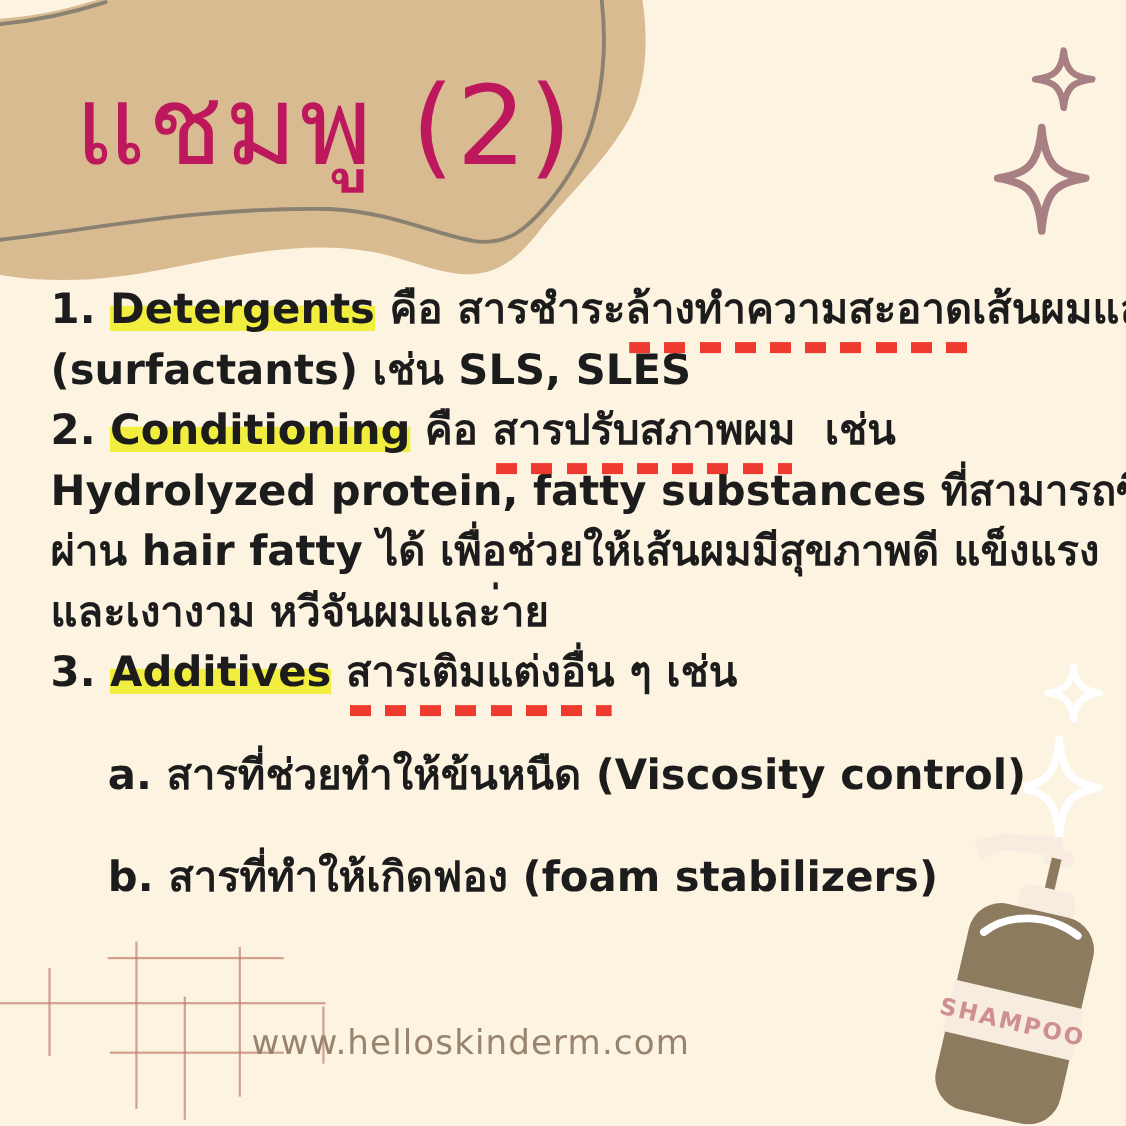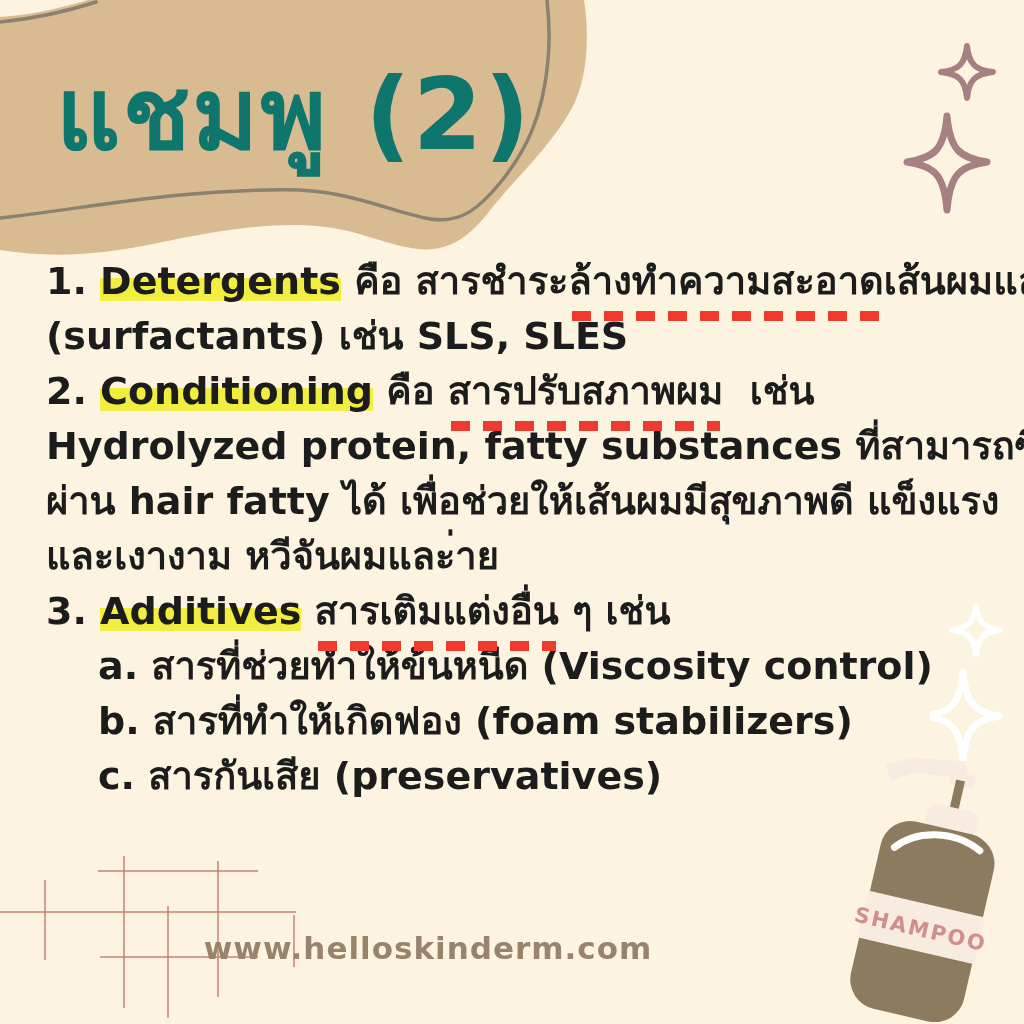--- a/index.html
+++ b/index.html
@@ -4,49 +4,49 @@
 <style>
   html,body{margin:0;padding:0;}
   body{
     width:1024px;height:1024px;position:relative;overflow:hidden;
     background:#fdf3e1;
     font-family:"DejaVu Sans","Liberation Sans",sans-serif;
   }
   
   .blob-svg{position:absolute;left:0;top:0;}
   .page-title{
-    position:absolute;left:56px;top:34px;
-    font-size:100px;font-weight:bold;letter-spacing:2px;
-    color:#0f766e;z-index:3;
+    position:absolute;left:68px;top:34px;
+    font-size:100px;font-weight:normal;letter-spacing:2px;
+    color:#be185d;z-index:3;
   }
   
   .spark{position:absolute;}
   
   .text-block{
     position:absolute;left:46px;top:254px;width:975px;
     font-size:38px;line-height:55px;font-weight:600;color:#1c1c1c;
     z-index:2;
   }
   .line{white-space:nowrap;height:55px;}
-  .line.sub{padding-left:52px;}
+  .line.sub{padding-left:52px;margin-top:38px;}
   .hl{
     background-image:linear-gradient(#f1ee3f,#f1ee3f);
     background-repeat:no-repeat;
     background-size:104% 52%;
     background-position:-2% 88%;
   }
   .dotted{position:relative;display:inline-block;}
   .dotted::after{
     content:"";position:absolute;left:3px;right:3px;bottom:-12px;height:10px;
     background:repeating-linear-gradient(90deg,#ee3a2f 0 19px,transparent 19px 32px);
   }
   
   .footer-url{
     position:absolute;left:0;top:930px;width:856px;text-align:center;
-    font-size:31px;letter-spacing:1px;color:#98846d;font-weight:700;z-index:2;
+    font-size:31px;letter-spacing:1px;color:#98846d;font-weight:400;z-index:2;
   }
   
   .gl{position:absolute;background:rgba(193,124,110,0.7);z-index:1;}
   .gl.h{height:2px;}
   .gl.v{width:2px;}
   
   .bottle-svg{position:absolute;left:828px;top:756px;z-index:2;}
 </style>
 </head>
 <body>
@@ -84,21 +84,20 @@
   <div class="line">(surfactants) เช่น SLS, SLES</div>
 
   <div class="line"><span>2. </span><span class="hl">Conditioning</span><span> คือ </span><span class="dotted">สารปรับสภาพผม</span><span>&nbsp; เช่น</span></div>
   <div class="line">Hydrolyzed protein, fatty substances ที่สามารถซึม</div>
   <div class="line">ผ่าน hair fatty ได้ เพื่อช่วยให้เส้นผมมีสุขภาพดี แข็งแรง</div>
   <div class="line">และเงางาม หวีจันผมและ่าย</div>
 
   <div class="line"><span>3. </span><span class="hl">Additives</span><span> </span><span class="dotted">สารเติมแต่งอื่น</span><span> ๆ เช่น</span></div>
   <div class="line sub">a. สารที่ช่วยทำให้ข้นหนืด (Viscosity control)</div>
   <div class="line sub">b. สารที่ทำให้เกิดฟอง (foam stabilizers)</div>
-  <div class="line sub">c. สารกันเสีย (preservatives)</div>
 </div>
 
 <div>
   <div class="gl h" style="left:98px;top:870px;width:160px;"></div>
   <div class="gl h" style="left:0px;top:911px;width:296px;"></div>
   <div class="gl h" style="left:100px;top:956px;width:158px;"></div>
   <div class="gl v" style="left:44px;top:880px;height:80px;"></div>
   <div class="gl v" style="left:123px;top:856px;height:152px;"></div>
   <div class="gl v" style="left:167px;top:906px;height:112px;"></div>
   <div class="gl v" style="left:217px;top:861px;height:136px;"></div>

